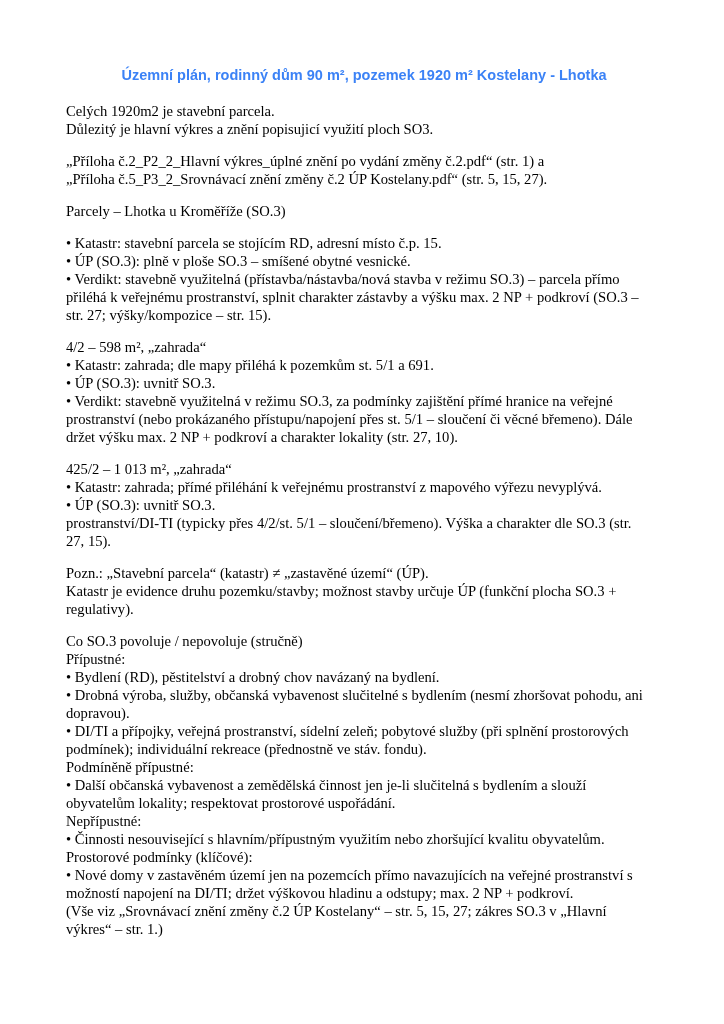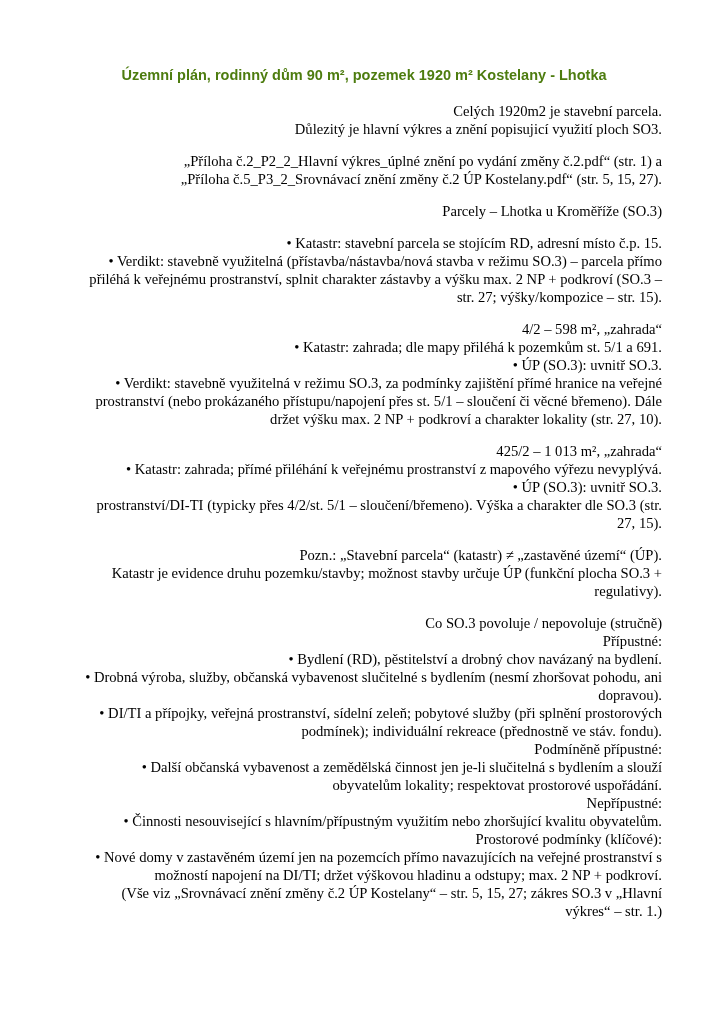--- a/index.html
+++ b/index.html
@@ -17,37 +17,36 @@
     padding: 66px 62px 0 66px;
     color: #000000;
   }
   .doc-title {
     font-family: "Liberation Sans", sans-serif;
     font-weight: 700;
     font-size: 14.5px;
     line-height: 18px;
     text-align: center;
     margin: 0 0 18px 0;
-    color: #4d7c0f;
+    color: #3b82f6;
   }
   .doc-body {
     font-family: "Liberation Serif", serif;
     font-size: 14.6px;
     color: #000000;
   }
   .paragraph {
     margin: 0 0 14px 0;
   }
   .paragraph:last-child {
     margin-bottom: 12px;
   }
   .line {
     line-height: 18px;
     white-space: nowrap;
-    text-align: right;
   }
 </style>
 </head>
 <body>
 
 <div class="page">
   <h1 class="doc-title">Územní plán, rodinný dům 90 m², pozemek 1920 m² Kostelany - Lhotka</h1>
   <div class="doc-body">
       <div class="paragraph">
         <div class="line">Celých 1920m2 je stavební parcela.</div>
@@ -55,20 +54,21 @@
       </div>
       <div class="paragraph">
         <div class="line">„Příloha č.2_P2_2_Hlavní výkres_úplné znění po vydání změny č.2.pdf“ (str. 1) a</div>
         <div class="line">„Příloha č.5_P3_2_Srovnávací znění změny č.2 ÚP Kostelany.pdf“ (str. 5, 15, 27).</div>
       </div>
       <div class="paragraph">
         <div class="line">Parcely – Lhotka u Kroměříže (SO.3)</div>
       </div>
       <div class="paragraph">
         <div class="line">• Katastr: stavební parcela se stojícím RD, adresní místo č.p. 15.</div>
+        <div class="line">• ÚP (SO.3): plně v ploše SO.3 – smíšené obytné vesnické.</div>
         <div class="line">• Verdikt: stavebně využitelná (přístavba/nástavba/nová stavba v režimu SO.3) – parcela přímo</div>
         <div class="line">přiléhá k veřejnému prostranství, splnit charakter zástavby a výšku max. 2 NP + podkroví (SO.3 –</div>
         <div class="line">str. 27; výšky/kompozice – str. 15).</div>
       </div>
       <div class="paragraph">
         <div class="line">4/2 – 598 m², „zahrada“</div>
         <div class="line">• Katastr: zahrada; dle mapy přiléhá k pozemkům st. 5/1 a 691.</div>
         <div class="line">• ÚP (SO.3): uvnitř SO.3.</div>
         <div class="line">• Verdikt: stavebně využitelná v režimu SO.3, za podmínky zajištění přímé hranice na veřejné</div>
         <div class="line">prostranství (nebo prokázaného přístupu/napojení přes st. 5/1 – sloučení či věcné břemeno). Dále</div>

